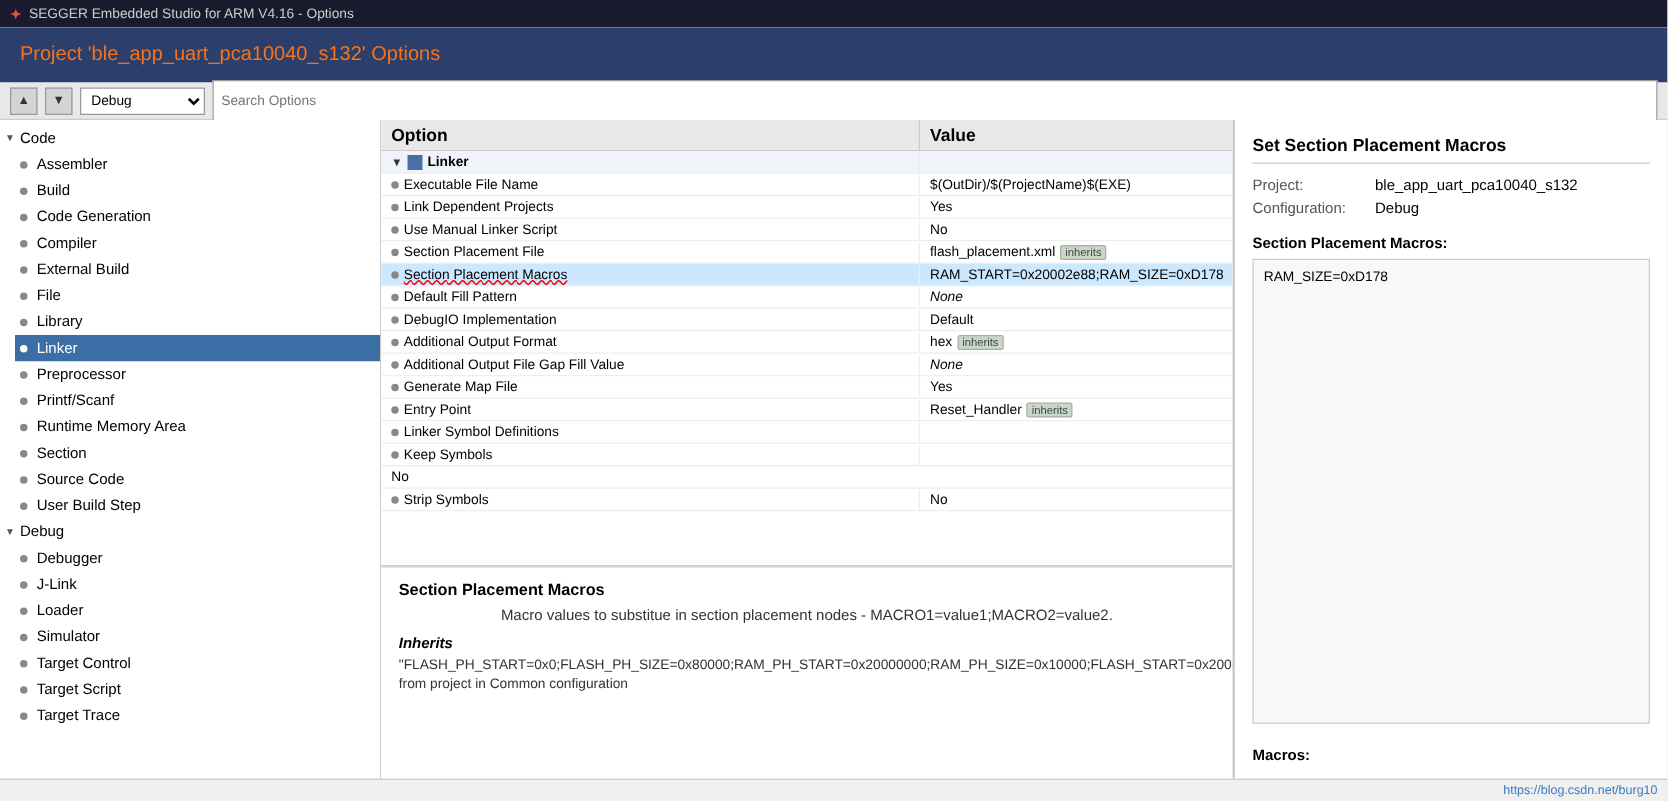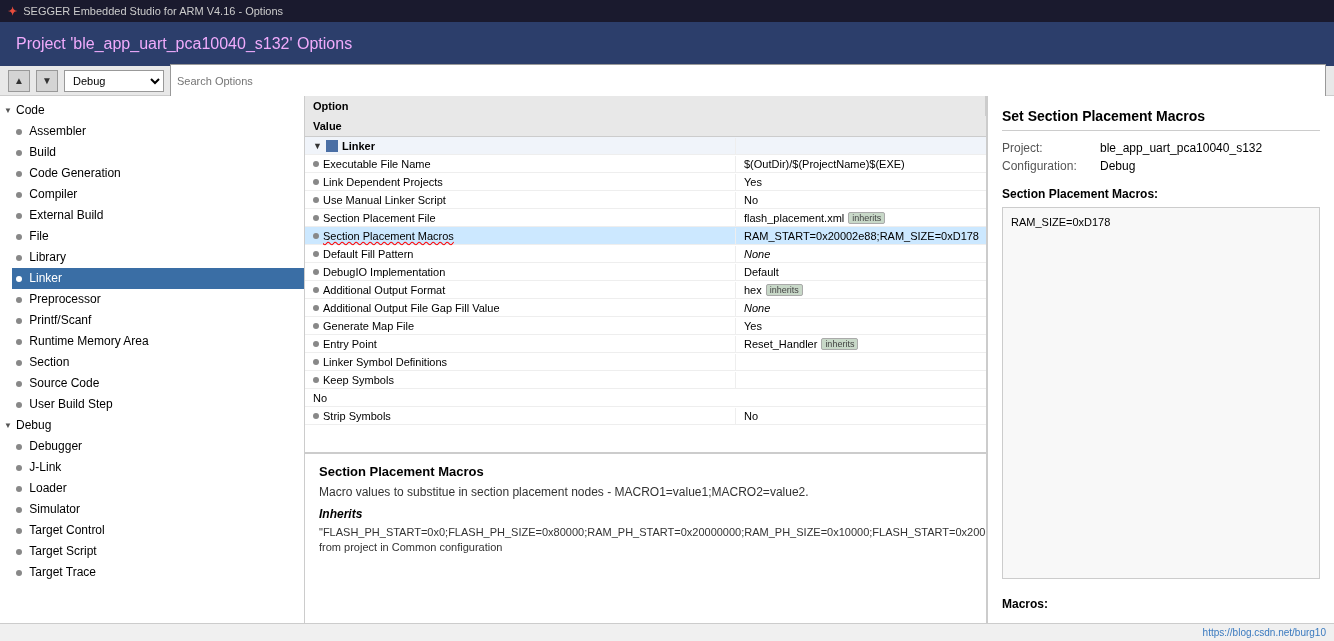--- a/index.html
+++ b/index.html
@@ -29,21 +29,21 @@
     #main-window {
       display: flex;
       flex-direction: column;
       height: calc(641px - 22px);
       background: #f0f0f0;
     }
 
     
     #project-header {
       background: #2c3e6b;
-      color: #f0abfc;
+      color: #f97316;
       padding: 10px 16px;
       font-size: 16px;
       font-weight: 500;
       height: 44px;
       display: flex;
       align-items: center;
       text-align: right;
     }
 
     
@@ -142,22 +142,21 @@
     #options-table {
       flex: 1;
       overflow-y: auto;
       border-bottom: 1px solid #ccc;
     }
     .table-header {
       display: flex;
       background: #e8e8e8;
       border-bottom: 1px solid #ccc;
       font-weight: bold;
-      font-size: 11px;
-      flex-direction: column;
+      font-size: 14px;
     }
     .table-header .col-option {
       flex: 1;
       padding: 4px 8px;
       border-right: 1px solid #ccc;
     }
     .table-header .col-value {
       width: 250px;
       padding: 4px 8px;
     }
@@ -225,20 +224,21 @@
       font-size: 12px;
     }
     .desc-title {
       font-weight: bold;
       font-size: 13px;
       margin-bottom: 6px;
     }
     .desc-text {
       color: #333;
       margin-bottom: 8px;
+      text-align: center;
     }
     .desc-inherits-label {
       font-weight: bold;
       font-style: italic;
       margin-bottom: 4px;
     }
     .desc-inherits-value {
       color: #333;
       font-size: 11px;
       line-height: 1.4;

